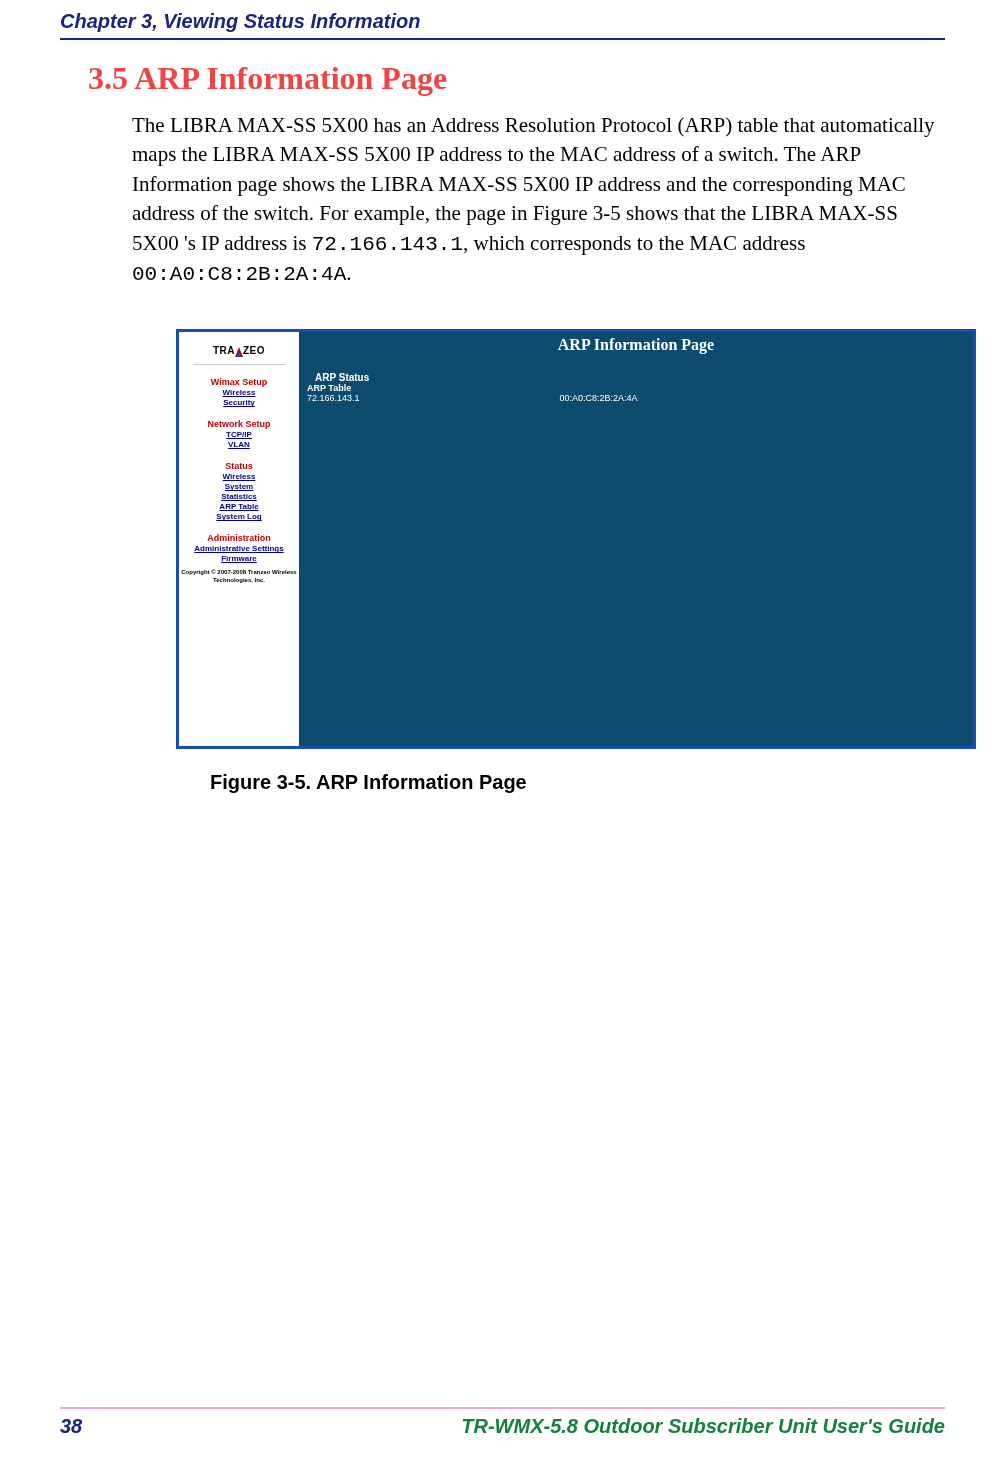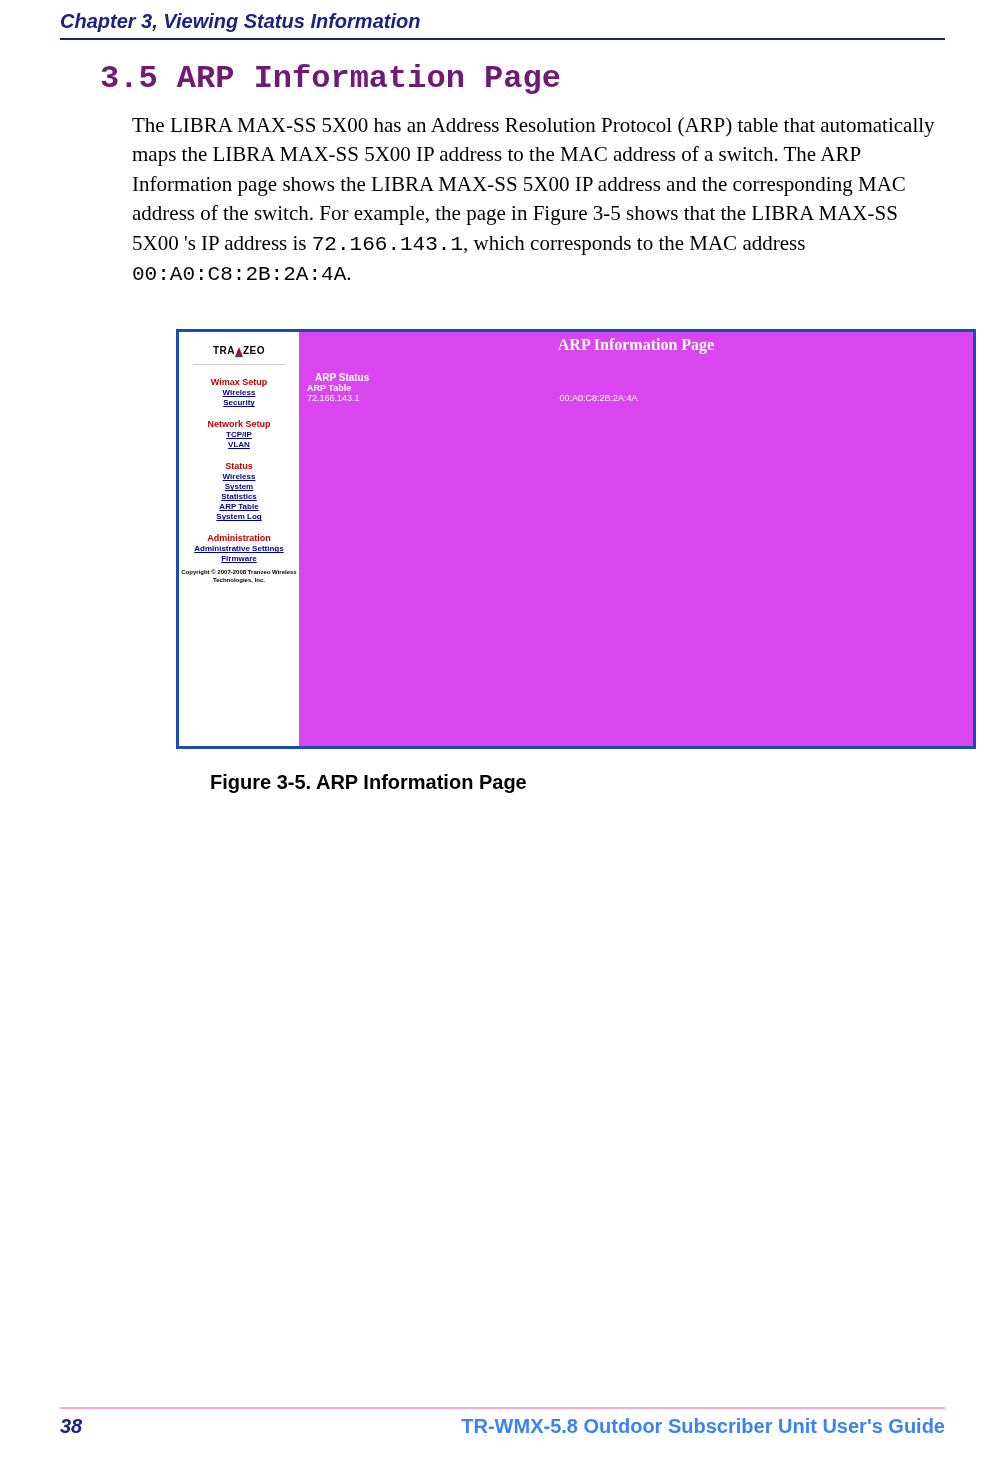--- a/index.html
+++ b/index.html
@@ -1,47 +1,47 @@
 <!DOCTYPE html>
 <html><head>
 <meta charset="utf-8">
 <style>
   * { margin: 0; padding: 0; box-sizing: border-box; }
   html, body { width: 1005px; height: 1466px; background: #ffffff; font-family: "Times New Roman", Times, serif; }
   .page { position: relative; width: 1005px; height: 1466px; padding: 0 60px; }
   .header-line { position: absolute; top: 38px; left: 60px; right: 60px; border-bottom: 2px solid #1a237e; }
   .header-text { position: absolute; top: 10px; left: 60px; font-style: italic; font-weight: bold; color: #1a237e; font-size: 20px; font-family: Arial, sans-serif; }
   .content { position: absolute; top: 60px; left: 60px; right: 60px; }
-  .section-title { color: #701a75; font-weight: bold; font-size: 32px; font-family: Liberation Mono, monospace; margin-left: 40px; margin-bottom: 14px; }
+  .section-title { color: #ef4444; font-weight: bold; font-size: 32px; font-family: Liberation Serif, serif; margin-left: 28px; margin-bottom: 14px; }
   .body-text { font-size: 21px; line-height: 1.4; color: #000; margin-left: 72px; margin-right: 0; margin-bottom: 40px; }
   .mono { font-family: "Courier New", Courier, monospace; }
   .figure-wrap { margin-left: 72px; padding-left: 44px; }
   .figure-frame { width: 800px; height: 420px; border: 3px solid #1a4db3; background: #1a4db3; display: flex; }
   .sidebar { width: 120px; background: #ffffff; padding: 6px 2px; text-align: center; font-family: Verdana, Arial, sans-serif; }
   .logo-box { width: 100%; padding: 2px 0 4px 0; }
   .logo-text { font-size: 10px; font-weight: bold; letter-spacing: 0.5px; }
   .logo-text .tra { color: #000; }
   .logo-text .zeo { color: #000; }
   .logo-n { display:inline-block; width:8px; height:10px; vertical-align:middle; }
   .logo-n svg { display:block; }
   .hr-thin { height:1px; background:#ccc; margin: 2px 12px 4px 12px; }
   .nav-heading { font-size: 9px; font-weight: bold; margin-top: 12px; }
   .red { color: #c00000; }
   .nav-link { font-size: 8px; font-weight: bold; text-decoration: underline; color: #000099; display: block; margin: 1px 0; }
   .nav-copyright { font-size: 6px; color: #000; font-weight: bold; margin-top: 6px; line-height: 1.2; }
-  .main-panel { flex: 1; background: #d946ef; color: #fff; padding: 4px 8px 8px 8px; font-family: Verdana, Arial, sans-serif; position: relative; }
+  .main-panel { flex: 1; background: #0c4a6e; color: #fff; padding: 4px 8px 8px 8px; font-family: Verdana, Arial, sans-serif; position: relative; }
   .panel-title { text-align: center; font-family: "Times New Roman", serif; font-weight: bold; font-size: 16px; color: #ffffff; margin-bottom: 18px; }
   .panel-section { font-size: 10px; font-weight: bold; color: #fff; margin-left: 8px; }
   .panel-sub { font-size: 9px; font-weight: bold; color: #fff; }
   .arp-row { font-size: 9px; color: #fff; }
   .arp-ip { display:inline-block; width: 250px; }
   .figure-caption { font-family: Arial, sans-serif; font-weight: bold; font-size: 20px; margin-top: 22px; margin-left: 34px; }
   .footer { position: absolute; bottom: 28px; left: 60px; right: 60px; border-top: 2px solid #f9a8d4; padding-top: 6px; display: flex; justify-content: space-between; font-family: Arial, sans-serif; }
   .footer-left { font-style: italic; font-weight: bold; color: #1a237e; font-size: 20px; }
-  .footer-right { font-weight: bold; color: #3b82f6; font-size: 20px; }
+  .footer-right { font-style: italic; font-weight: bold; color: #15803d; font-size: 20px; }
 </style>
 </head>
 <body>
 
 <div class="page">
   <div class="header-text">Chapter 3, Viewing Status Information</div>
   <div class="header-line"></div>
 
   <div class="content">
     <div class="section-title">3.5 ARP Information Page</div>

